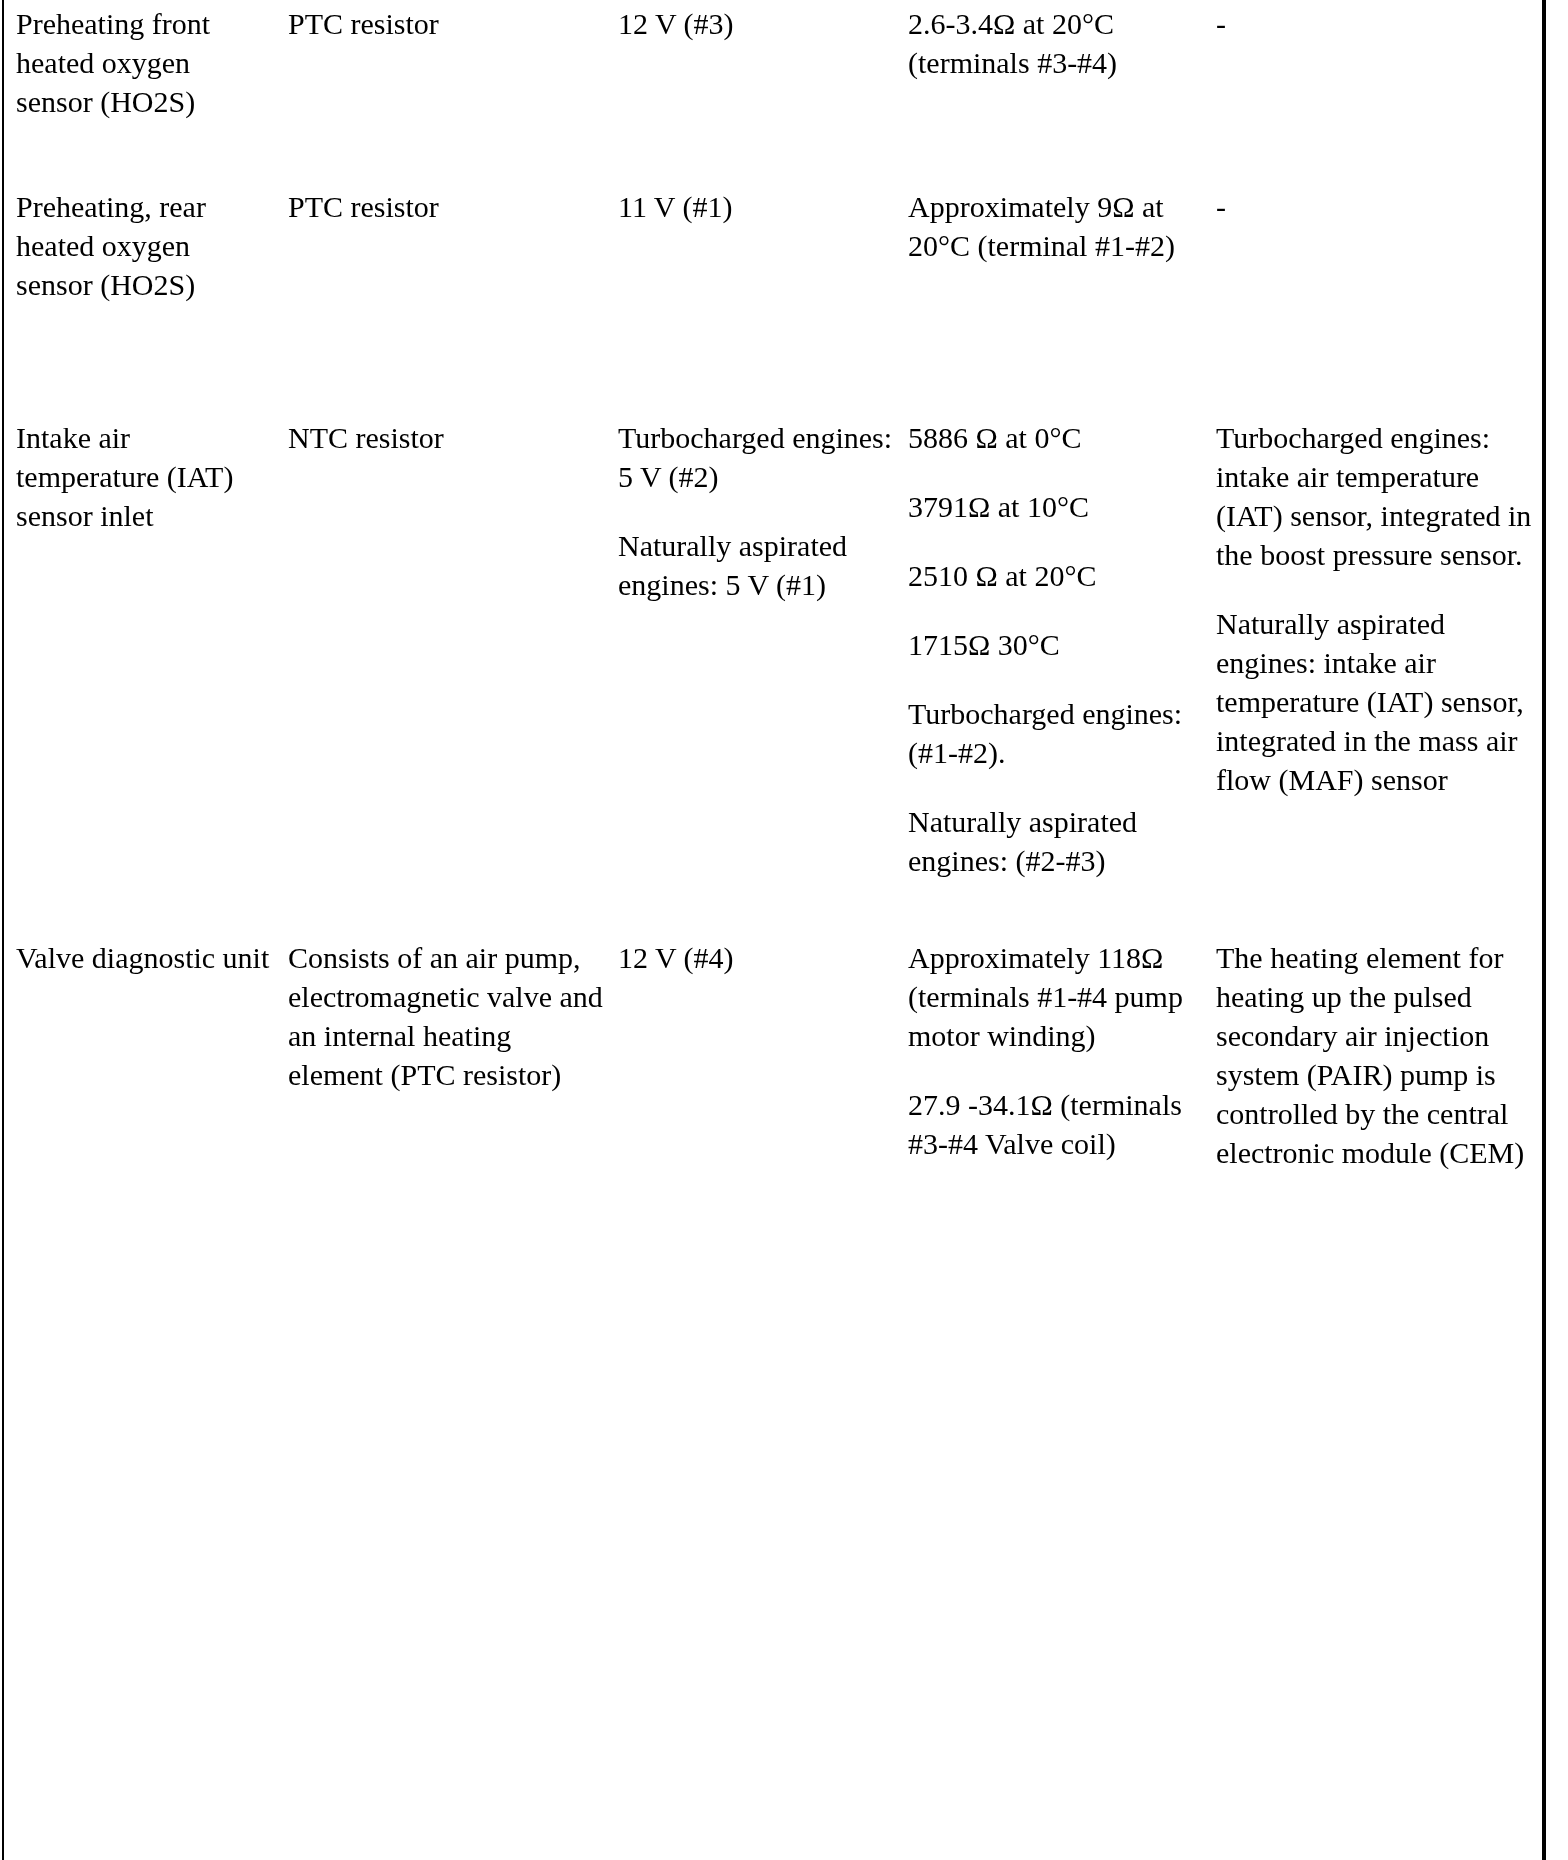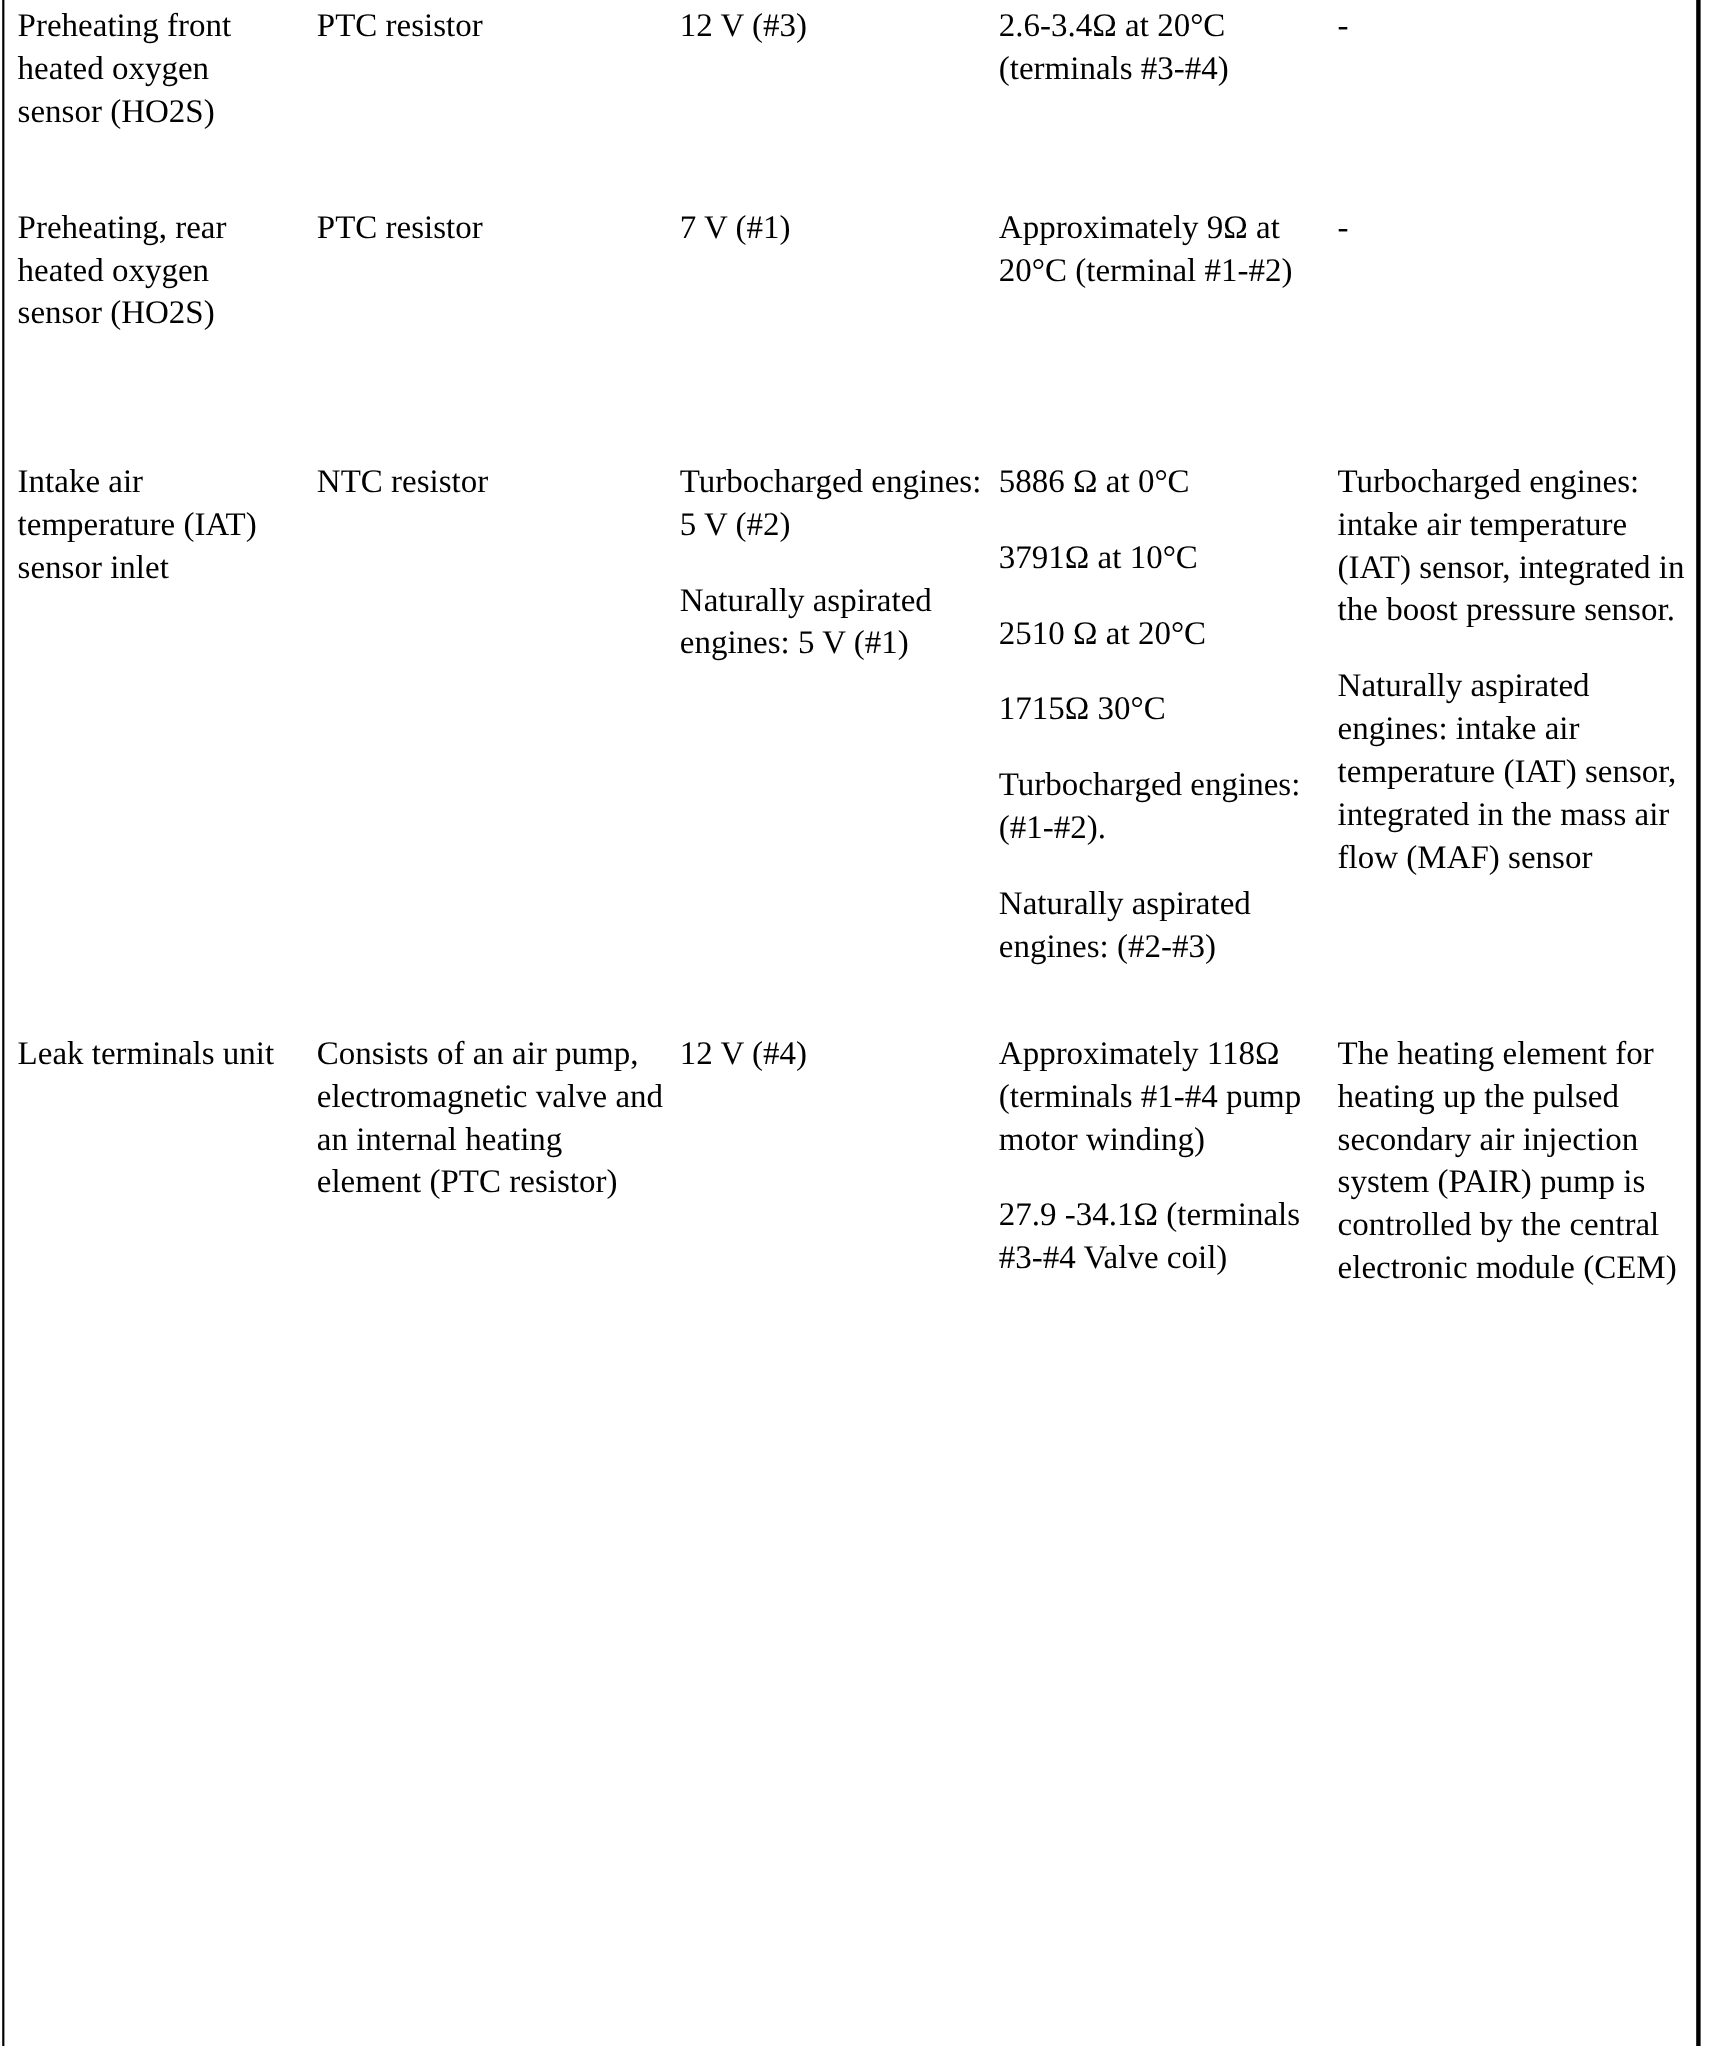--- a/index.html
+++ b/index.html
@@ -113,21 +113,21 @@
           </tr>
 
         <tr>
           <td>
             <div class="para">Preheating, rear heated oxygen sensor (HO2S)</div>
           </td>
           <td>
             <div class="para">PTC resistor</div>
           </td>
           <td>
-            <div class="para">7 V (#1)</div>
+            <div class="para">11 V (#1)</div>
           </td>
           <td>
             <div class="para">Approximately 9Ω at 20°C (terminal #1-#2)</div>
           </td>
           <td>
             <div class="para">-</div>
           </td>
         </tr>
 
         <tr>
@@ -163,21 +163,21 @@
             <div class="para">Naturally aspirated engines: intake air temperature (IAT) sensor, integrated in the mass air flow (MAF) sensor</div>
           </td>
         </tr>
 
         <tr>
             <td colspan="5" style="height:44px;padding:0"></td>
           </tr>
 
         <tr>
           <td>
-            <div class="para">Leak terminals unit</div>
+            <div class="para">Valve diagnostic unit</div>
           </td>
           <td>
             <div class="para">Consists of an air pump, electromagnetic valve and an internal heating element (PTC resistor)</div>
           </td>
           <td>
             <div class="para">12 V (#4)</div>
           </td>
           <td>
             <div class="para">Approximately 118Ω  (terminals #1-#4 pump motor winding)</div>
             <div class="para">27.9 -34.1Ω (terminals #3-#4 Valve coil)</div>

